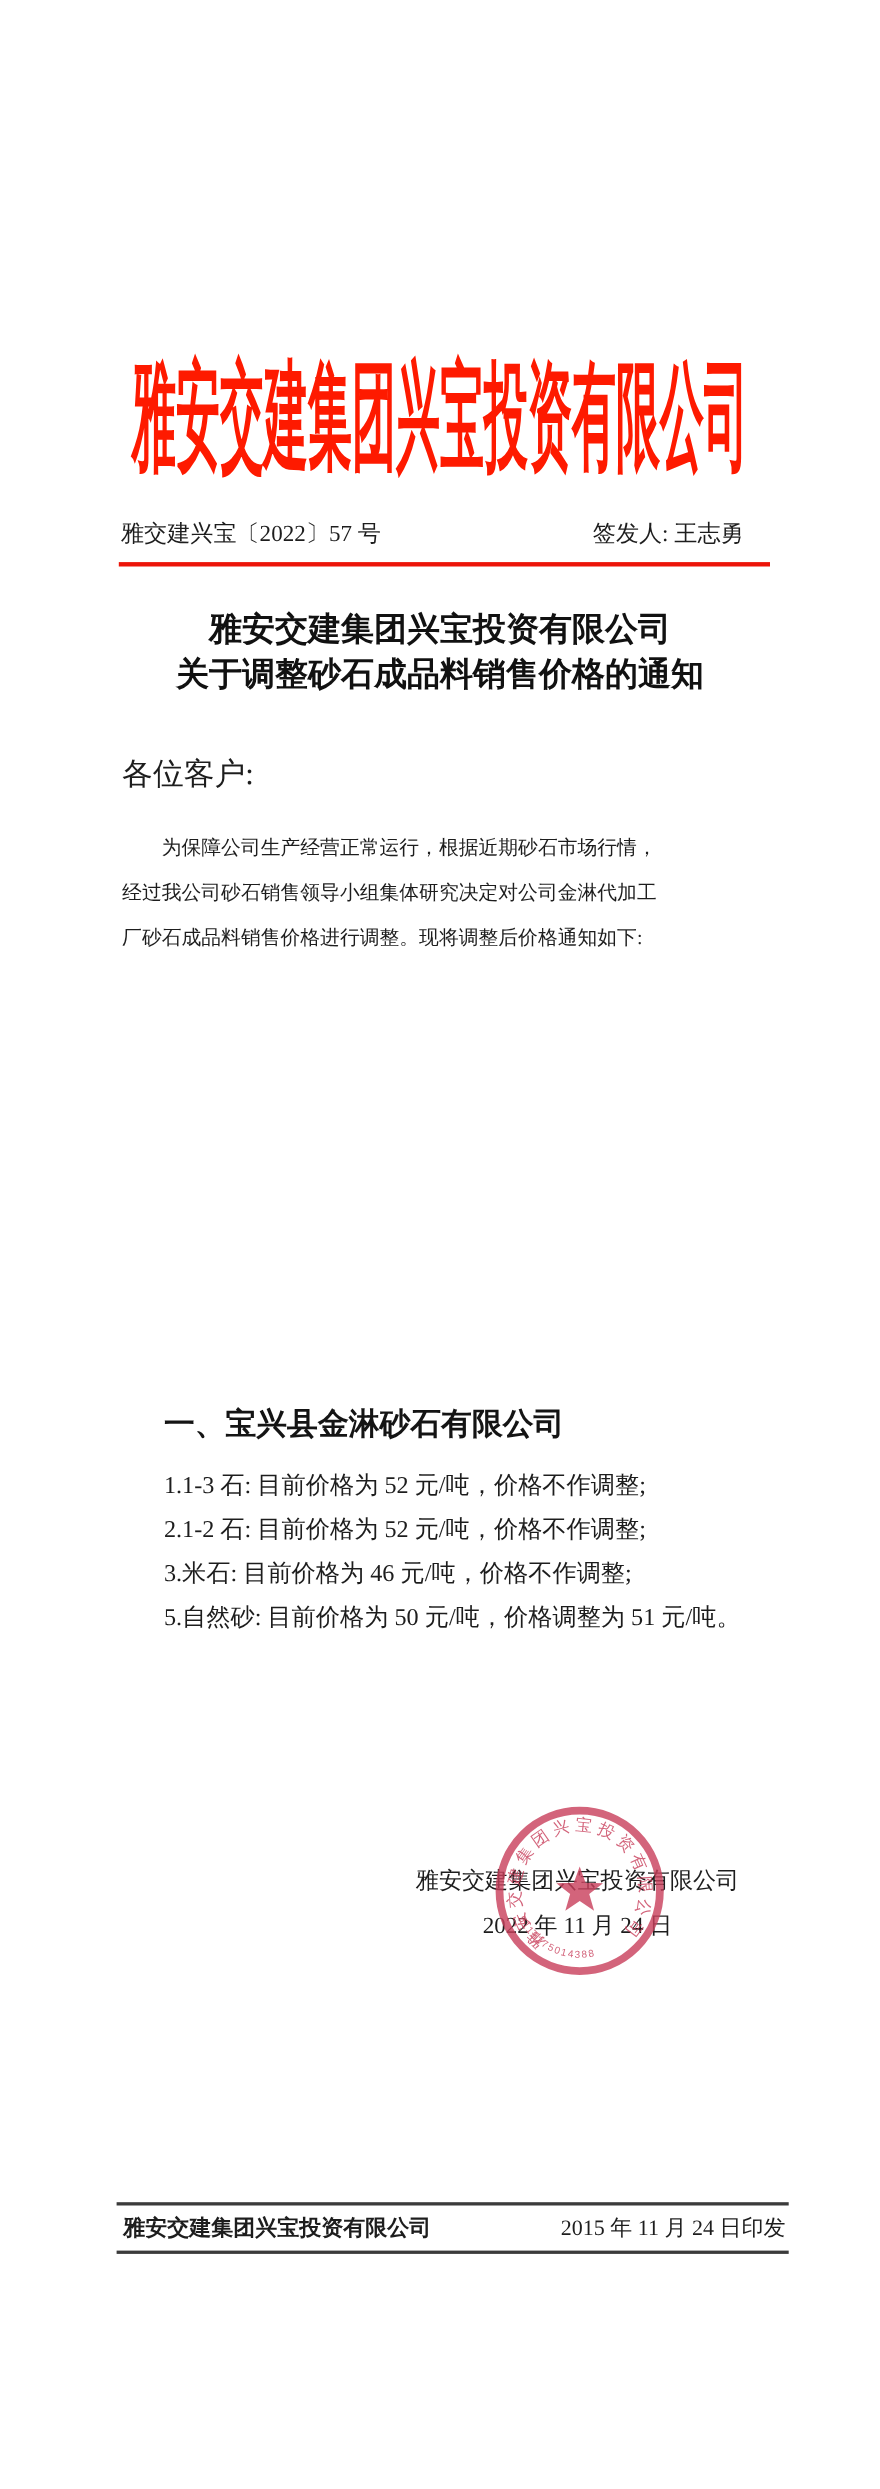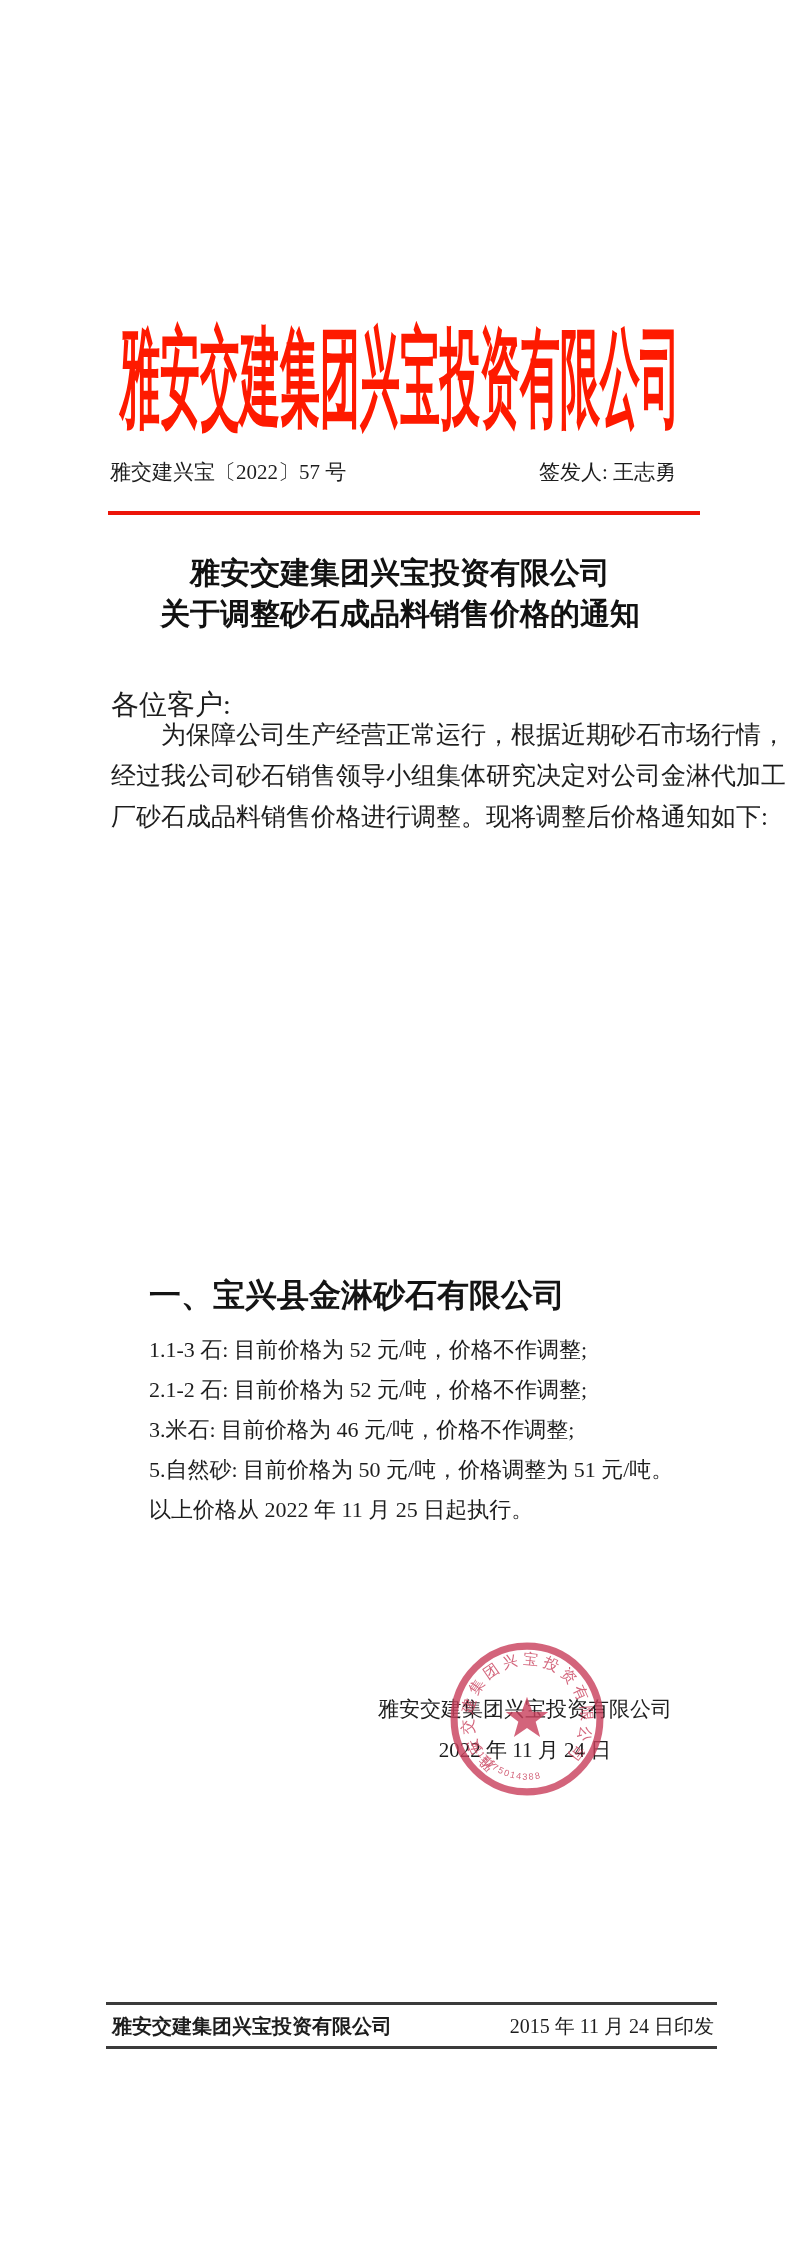--- a/index.html
+++ b/index.html
@@ -22,21 +22,21 @@
     color: #fe1a00;
     font-weight: bold;
     transform: scaleY(2.7);
     transform-origin: top center;
     white-space: nowrap;
     letter-spacing: 0px;
   }
 
   
   .docnum-row {
-    top: 460px; left: 110px; width: 566px;
+    top: 473px; left: 110px; width: 566px;
     display: flex; justify-content: space-between;
     font-size: 21px; line-height: 25px;
     white-space: nowrap;
   }
 
   .red-rule {
     top: 511px; left: 108px; width: 592px; height: 4px;
     background: #ec1509;
   }
 
@@ -46,31 +46,31 @@
     font-size: 30px; line-height: 41px;
     font-weight: bold; color: #111;
   }
 
   .salutation {
     top: 684px; left: 111px;
     font-size: 28px; line-height: 41px;
   }
 
   .para {
-    top: 714px; left: 111px; width: 590px;
-    font-size: 25px; line-height: 41px;
+    top: 750px; left: 111px; width: 590px;
+    font-size: 18px; line-height: 41px;
   }
   .para .indent { text-indent: 2em; }
   .para div { white-space: nowrap; }
 
   .section-heading {
     top: 1281px; left: 149px;
     font-family: "Liberation Sans", "DejaVu Sans", sans-serif;
     font-weight: bold;
-    font-size: 32px; line-height: 28px;
+    font-size: 28px; line-height: 28px;
     color: #141414;
   }
 
   .price-list {
     top: 1330px; left: 149px;
     font-size: 22px; line-height: 40px;
     white-space: nowrap;
   }
 
   .signature {
@@ -126,21 +126,20 @@
     <div>厂砂石成品料销售价格进行调整。现将调整后价格通知如下:</div>
   </div>
 
   <div class="abs section-heading">一、宝兴县金淋砂石有限公司</div>
 
   <div class="abs price-list">
     <div>1.1-3 石: 目前价格为 52 元/吨，价格不作调整;</div>
     <div>2.1-2 石: 目前价格为 52 元/吨，价格不作调整;</div>
     <div>3.米石: 目前价格为 46 元/吨，价格不作调整;</div>
     <div>5.自然砂: 目前价格为 50 元/吨，价格调整为 51 元/吨。</div>
-    <div>以上价格从 2022 年 11 月 25 日起执行。</div>
   </div>
 
   <div class="abs signature">
     <div>雅安交建集团兴宝投资有限公司</div>
     <div>2022 年 11 月 24 日</div>
   </div>
 
   <svg class="abs stamp" viewBox="0 0 160 160" xmlns="http://www.w3.org/2000/svg">
     <circle cx="80" cy="80" r="72" fill="none" stroke="#c9405c" stroke-width="7" stroke-opacity="0.92"></circle>
     <polygon fill="#c9405c" fill-opacity="0.92" points="80,58 85.29,72.72 100.92,73.20 88.56,82.78 92.93,97.80 80,89 67.07,97.80 71.44,82.78 59.08,73.20 74.71,72.72"></polygon>

